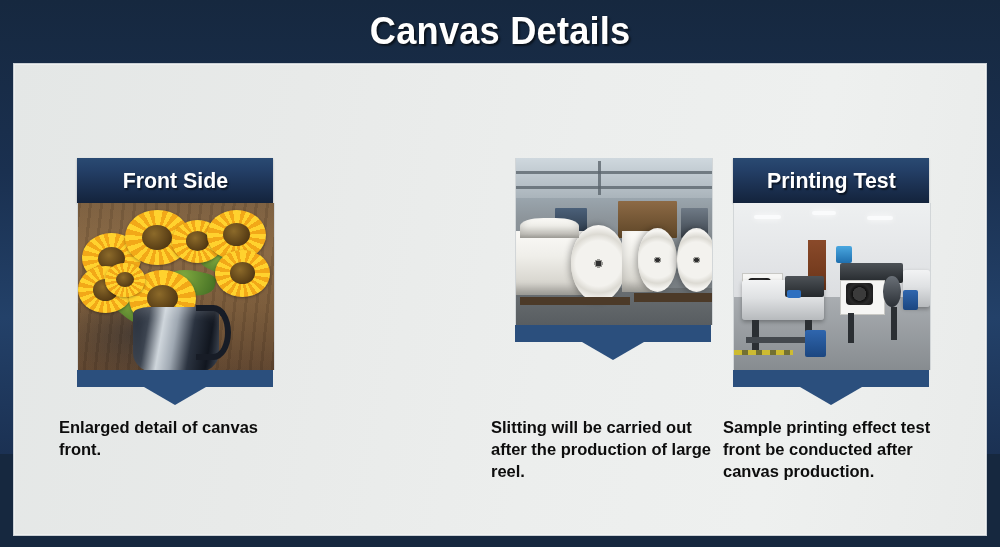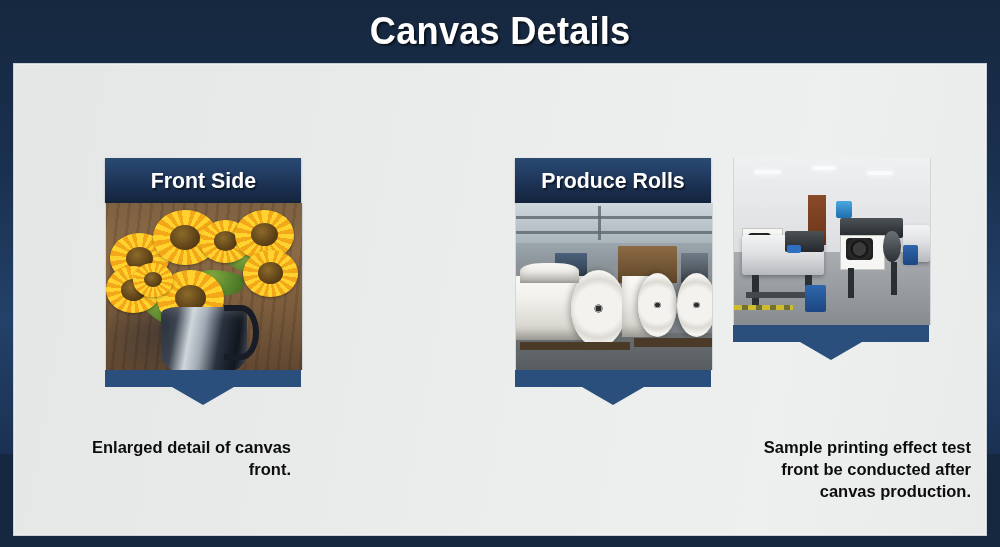--- a/index.html
+++ b/index.html
@@ -35,21 +35,21 @@
   }
   
   .cards{
     position:absolute;left:0;top:0;width:972px;height:471px;
   }
   .card{
     position:absolute;
     top:94px;
     width:196px;
   }
-  .card.c0{left:63px;margin-left:28px;}
+  .card.c0{left:63px;}
   .card.c1{left:283px;}
   .card.c2{left:501px;}
   .card.c3{left:719px;}
 
   .card-head{
     height:45px;
     background:linear-gradient(180deg,#2a4a72 0%,#244068 25%,#1c3253 60%,#13233c 100%);
     display:flex;align-items:center;justify-content:center;
     box-shadow:0 1px 2px rgba(0,0,0,0.25);
   }
@@ -77,23 +77,23 @@
     content:"";
     position:absolute;left:50%;top:17px;margin-left:-31px;
     width:0;height:0;
     border-left:31px solid transparent;
     border-right:31px solid transparent;
     border-top:18px solid #2b4f7d;
   }
   
   .caption{
     position:absolute;
-    top:373px;
+    top:353px;
     width:232px;
-    text-align:right;
+    text-align:left;
     color:#0d0d0d;
     font-size:16.5px;
     font-weight:bold;
     line-height:1.33;
   }
   .caption.k0{left:45px;}
   .caption.k1{left:262px;}
   .caption.k2{left:477px;width:240px;}
   .caption.k3{left:709px;width:248px;}
 
@@ -230,23 +230,20 @@
               </div>
             <div class="jug"></div>
             <div class="jug-handle"></div>
           </div>
         </div>
         <div class="card-foot"></div>
       </div>
 
 
       <div class="card c2">
-        <div class="card-head">
-          <span class="card-head-label">Produce Rolls</span>
-        </div>
         <div class="card-img">
           <div class="factory">
             <div class="fac-ceiling"></div>
             <div class="fac-beam" style="left:0;top:8%;width:100%;"></div>
             <div class="fac-beam" style="left:0;top:17%;width:100%;"></div>
             <div class="fac-beam" style="left:42%;top:2%;width:3px;height:20%;"></div>
             <div class="fac-bg-machine" style="left:52%;top:26%;width:30%;height:22%;"></div>
             <div class="fac-bg-machine" style="left:20%;top:30%;width:16%;height:15%;background:linear-gradient(180deg,#4b6079,#2e3c4c);"></div>
             <div class="fac-bg-machine" style="left:84%;top:30%;width:14%;height:18%;background:linear-gradient(180deg,#6f7a86,#3d454e);"></div>
             <div class="fac-floor"></div>
@@ -257,20 +254,23 @@
             <div class="roll" style="left:82%;top:42%;width:20%;height:38%;"></div>
             <div class="roll-body" style="left:2%;top:36%;width:30%;height:12%;border-radius:40% 40% 0 0;"></div>
             <div class="pallet" style="left:2%;top:83%;width:56%;height:5%;"></div>
             <div class="pallet" style="left:60%;top:81%;width:40%;height:5%;"></div>
           </div>
         </div>
         <div class="card-foot"></div>
       </div>
 
       <div class="card c3">
+        <div class="card-head">
+          <span class="card-head-label">Printing Test</span>
+        </div>
         <div class="card-img">
           <div class="workshop">
             <div class="ws-wall"></div>
             <div class="ws-light" style="left:10%;top:7%;width:14%;"></div>
             <div class="ws-light" style="left:40%;top:5%;width:12%;"></div>
             <div class="ws-light" style="left:68%;top:8%;width:13%;"></div>
             <div class="ws-door" style="left:38%;top:22%;width:9%;height:30%;"></div>
             <div class="printer-dark" style="left:52%;top:26%;width:8%;height:10%;background:linear-gradient(180deg,#4aa7e0,#1f6fae);"></div>
             <div class="ws-floor"></div>
 
@@ -292,17 +292,18 @@
             <div class="printer-leg" style="left:80%;top:62%;width:3%;height:20%;"></div>
             <div class="printer" style="left:86%;top:40%;width:14%;height:22%;"></div>
             <div class="blue-drum" style="left:86%;top:52%;width:8%;height:12%;"></div>
             <div class="ws-stripe" style="left:0;top:88%;width:30%;"></div>
           </div>
         </div>
         <div class="card-foot"></div>
       </div>
 
       <div class="caption k0">Enlarged detail of canvas front.</div>
+      <div class="caption k2">Slitting will be carried out after the production of large reel.</div>
       <div class="caption k3">Sample printing effect test front be conducted after canvas production.</div>
 
     </div>
   </div>
 </div>
 
 </body></html>

